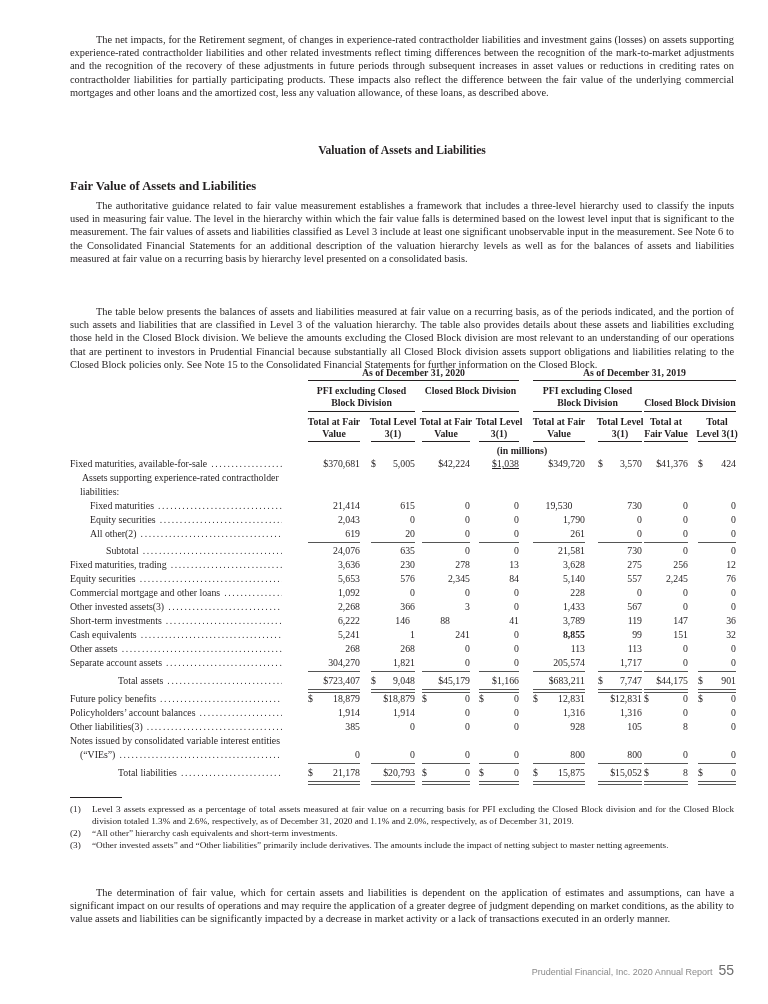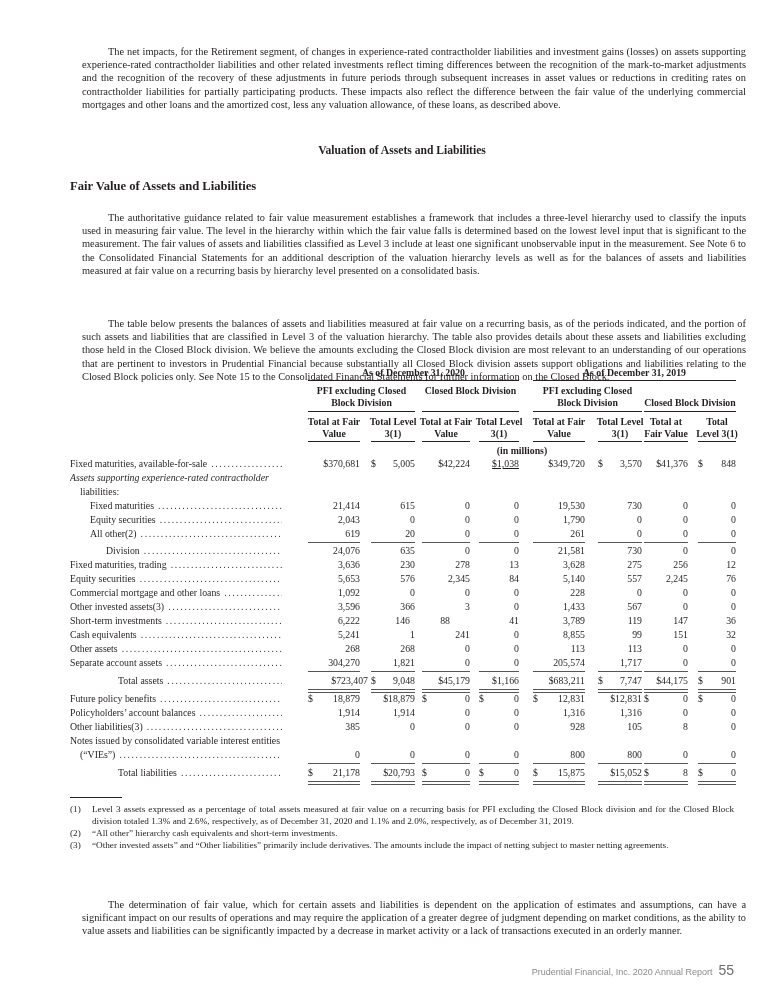--- a/index.html
+++ b/index.html
@@ -1,19 +1,19 @@
 <!DOCTYPE html>
 <html><head>
 <meta charset="utf-8">
 <style>
   html, body { margin:0; padding:0; background:#fff; }
   body { width:768px; height:1004px; position:relative; overflow:hidden;
          font-family:"Liberation Serif", serif; color:#231f20; font-size:10.4px; line-height:13.2px; }
   .page { position:absolute; left:70px; top:0; width:664px; }
-  p.para { margin:12px; text-align:justify; text-indent:26px; }
+  p.para { margin:0; text-align:justify; text-indent:26px; }
   #p1 { position:absolute; top:33px; left:0; width:664px; }
   #h-center { position:absolute; top:144px; left:0; width:664px; text-align:center; font-weight:bold; font-size:11.6px; }
   #h-left { position:absolute; top:180px; left:0; font-weight:bold; font-size:12.6px; }
   #p2 { position:absolute; top:199px; left:0; width:664px; }
   #p3 { position:absolute; top:305px; left:0; width:664px; }
 
   
   .tbl { position:absolute; left:0; top:0; width:664px; font-size:9.8px; line-height:12.4px; }
   .hdr { position:absolute; font-weight:bold; text-align:center; line-height:11.5px; }
   .hline { position:absolute; height:0; border-top:1.3px solid #231f20; }
@@ -75,35 +75,35 @@
       <div class="hdr" style="left: 238px; width: 428px; top: 445px;">(in millions)</div>
       <div class="row" style="top: 458px;">
         <div class="lbl" style="left: 0px; width: 212px;"><span>Fixed maturities, available-for-sale</span><span class="dots"> ..................................................................</span></div>
         <div class="cell" style="left: 238px; width: 52px;">$370,681</div>
         <div class="cell" style="left: 301px; width: 44px;"><span class="cur">$</span><span>5,005</span></div>
         <div class="cell" style="left: 352px; width: 48px;">$42,224</div>
         <div class="cell" style="left: 409px; width: 40px; text-decoration: underline;">$1,038</div>
         <div class="cell" style="left: 463px; width: 52px;">$349,720</div>
         <div class="cell" style="left: 528px; width: 44px;"><span class="cur">$</span><span>3,570</span></div>
         <div class="cell" style="left: 574px; width: 44px;">$41,376</div>
-        <div class="cell" style="left: 628px; width: 38px;"><span class="cur">$</span><span>848</span></div>
+        <div class="cell" style="left: 628px; width: 38px;"><span class="cur">$</span><span>424</span></div>
       </div>
       <div class="row" style="top: 472px;">
-        <div class="lbl" style="left: 0px; width: 400px; font-style: italic;"><span>Assets supporting experience-rated contractholder</span></div>
+        <div class="lbl" style="left: 12px; width: 400px;"><span>Assets supporting experience-rated contractholder</span></div>
       </div>
       <div class="row" style="top: 486px;">
         <div class="lbl" style="left: 10px; width: 400px;"><span>liabilities:</span></div>
       </div>
       <div class="row" style="top: 500px;">
         <div class="lbl" style="left: 20px; width: 192px;"><span>Fixed maturities</span><span class="dots"> ..................................................................</span></div>
         <div class="cell" style="left: 238px; width: 52px;">21,414</div>
         <div class="cell" style="left: 301px; width: 44px;">615</div>
         <div class="cell" style="left: 352px; width: 48px;">0</div>
         <div class="cell" style="left: 409px; width: 40px;">0</div>
-        <div class="cell" style="left: 463px; width: 52px;">19,530</div>
+        <div class="cell" style="left: 463px; width: 52px; text-align: center;">19,530</div>
         <div class="cell" style="left: 528px; width: 44px;">730</div>
         <div class="cell" style="left: 574px; width: 44px;">0</div>
         <div class="cell" style="left: 628px; width: 38px;">0</div>
       </div>
       <div class="row" style="top: 514px;">
         <div class="lbl" style="left: 20px; width: 192px;"><span>Equity securities</span><span class="dots"> ..................................................................</span></div>
         <div class="cell" style="left: 238px; width: 52px;">2,043</div>
         <div class="cell" style="left: 301px; width: 44px;">0</div>
         <div class="cell" style="left: 352px; width: 48px;">0</div>
         <div class="cell" style="left: 409px; width: 40px;">0</div>
@@ -125,21 +125,21 @@
       </div>
       <div class="uline" style="left: 238px; width: 52px; top: 542px;"></div>
       <div class="uline" style="left: 301px; width: 44px; top: 542px;"></div>
       <div class="uline" style="left: 352px; width: 48px; top: 542px;"></div>
       <div class="uline" style="left: 409px; width: 40px; top: 542px;"></div>
       <div class="uline" style="left: 463px; width: 52px; top: 542px;"></div>
       <div class="uline" style="left: 528px; width: 44px; top: 542px;"></div>
       <div class="uline" style="left: 574px; width: 44px; top: 542px;"></div>
       <div class="uline" style="left: 628px; width: 38px; top: 542px;"></div>
       <div class="row" style="top: 545px;">
-        <div class="lbl" style="left: 36px; width: 176px;"><span>Division</span><span class="dots"> ..................................................................</span></div>
+        <div class="lbl" style="left: 36px; width: 176px;"><span>Subtotal</span><span class="dots"> ..................................................................</span></div>
         <div class="cell" style="left: 238px; width: 52px;">24,076</div>
         <div class="cell" style="left: 301px; width: 44px;">635</div>
         <div class="cell" style="left: 352px; width: 48px;">0</div>
         <div class="cell" style="left: 409px; width: 40px;">0</div>
         <div class="cell" style="left: 463px; width: 52px;">21,581</div>
         <div class="cell" style="left: 528px; width: 44px;">730</div>
         <div class="cell" style="left: 574px; width: 44px;">0</div>
         <div class="cell" style="left: 628px; width: 38px;">0</div>
       </div>
       <div class="row" style="top: 559px;">
@@ -170,21 +170,21 @@
         <div class="cell" style="left: 301px; width: 44px;">0</div>
         <div class="cell" style="left: 352px; width: 48px;">0</div>
         <div class="cell" style="left: 409px; width: 40px;">0</div>
         <div class="cell" style="left: 463px; width: 52px;">228</div>
         <div class="cell" style="left: 528px; width: 44px;">0</div>
         <div class="cell" style="left: 574px; width: 44px;">0</div>
         <div class="cell" style="left: 628px; width: 38px;">0</div>
       </div>
       <div class="row" style="top: 601px;">
         <div class="lbl" style="left: 0px; width: 212px;"><span>Other invested assets(3)</span><span class="dots"> ..................................................................</span></div>
-        <div class="cell" style="left: 238px; width: 52px;">3,596</div>
+        <div class="cell" style="left: 238px; width: 52px;">2,268</div>
         <div class="cell" style="left: 301px; width: 44px;">366</div>
         <div class="cell" style="left: 352px; width: 48px;">3</div>
         <div class="cell" style="left: 409px; width: 40px;">0</div>
         <div class="cell" style="left: 463px; width: 52px;">1,433</div>
         <div class="cell" style="left: 528px; width: 44px;">567</div>
         <div class="cell" style="left: 574px; width: 44px;">0</div>
         <div class="cell" style="left: 628px; width: 38px;">0</div>
       </div>
       <div class="row" style="top: 615px;">
         <div class="lbl" style="left: 0px; width: 212px;"><span>Short-term investments</span><span class="dots"> ..................................................................</span></div>
@@ -196,21 +196,21 @@
         <div class="cell" style="left: 528px; width: 44px;">119</div>
         <div class="cell" style="left: 574px; width: 44px;">147</div>
         <div class="cell" style="left: 628px; width: 38px;">36</div>
       </div>
       <div class="row" style="top: 629px;">
         <div class="lbl" style="left: 0px; width: 212px;"><span>Cash equivalents</span><span class="dots"> ..................................................................</span></div>
         <div class="cell" style="left: 238px; width: 52px;">5,241</div>
         <div class="cell" style="left: 301px; width: 44px;">1</div>
         <div class="cell" style="left: 352px; width: 48px;">241</div>
         <div class="cell" style="left: 409px; width: 40px;">0</div>
-        <div class="cell" style="left: 463px; width: 52px;">8,855</div>
+        <div class="cell" style="left: 463px; width: 52px; font-weight: bold;">8,855</div>
         <div class="cell" style="left: 528px; width: 44px;">99</div>
         <div class="cell" style="left: 574px; width: 44px;">151</div>
         <div class="cell" style="left: 628px; width: 38px;">32</div>
       </div>
       <div class="row" style="top: 643px;">
         <div class="lbl" style="left: 0px; width: 212px;"><span>Other assets</span><span class="dots"> ..................................................................</span></div>
         <div class="cell" style="left: 238px; width: 52px;">268</div>
         <div class="cell" style="left: 301px; width: 44px;">268</div>
         <div class="cell" style="left: 352px; width: 48px;">0</div>
         <div class="cell" style="left: 409px; width: 40px;">0</div>
@@ -233,21 +233,21 @@
       <div class="uline" style="left: 238px; width: 52px; top: 671px;"></div>
       <div class="uline" style="left: 301px; width: 44px; top: 671px;"></div>
       <div class="uline" style="left: 352px; width: 48px; top: 671px;"></div>
       <div class="uline" style="left: 409px; width: 40px; top: 671px;"></div>
       <div class="uline" style="left: 463px; width: 52px; top: 671px;"></div>
       <div class="uline" style="left: 528px; width: 44px; top: 671px;"></div>
       <div class="uline" style="left: 574px; width: 44px; top: 671px;"></div>
       <div class="uline" style="left: 628px; width: 38px; top: 671px;"></div>
       <div class="row" style="top: 675px;">
         <div class="lbl" style="left: 48px; width: 164px;"><span>Total assets</span><span class="dots"> ..................................................................</span></div>
-        <div class="cell" style="left: 246px; width: 52px;">$723,407</div>
+        <div class="cell" style="left: 238px; width: 52px;">$723,407</div>
         <div class="cell" style="left: 301px; width: 44px;"><span class="cur">$</span><span>9,048</span></div>
         <div class="cell" style="left: 352px; width: 48px;">$45,179</div>
         <div class="cell" style="left: 409px; width: 40px;">$1,166</div>
         <div class="cell" style="left: 463px; width: 52px;">$683,211</div>
         <div class="cell" style="left: 528px; width: 44px;"><span class="cur">$</span><span>7,747</span></div>
         <div class="cell" style="left: 574px; width: 44px;">$44,175</div>
         <div class="cell" style="left: 628px; width: 38px;"><span class="cur">$</span><span>901</span></div>
       </div>
       <div class="dline" style="left: 238px; width: 52px; top: 689px;"></div>
       <div class="dline" style="left: 301px; width: 44px; top: 689px;"></div>

